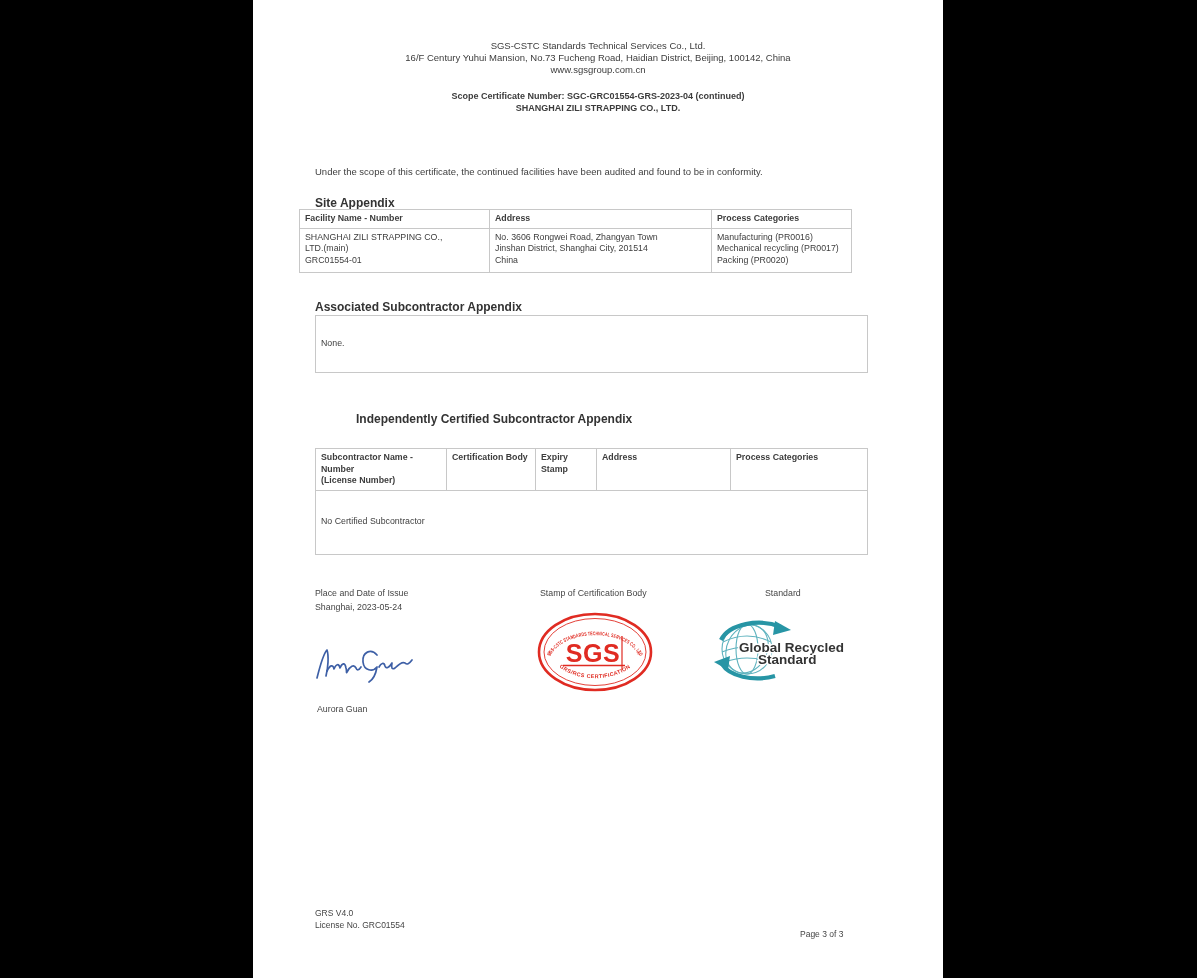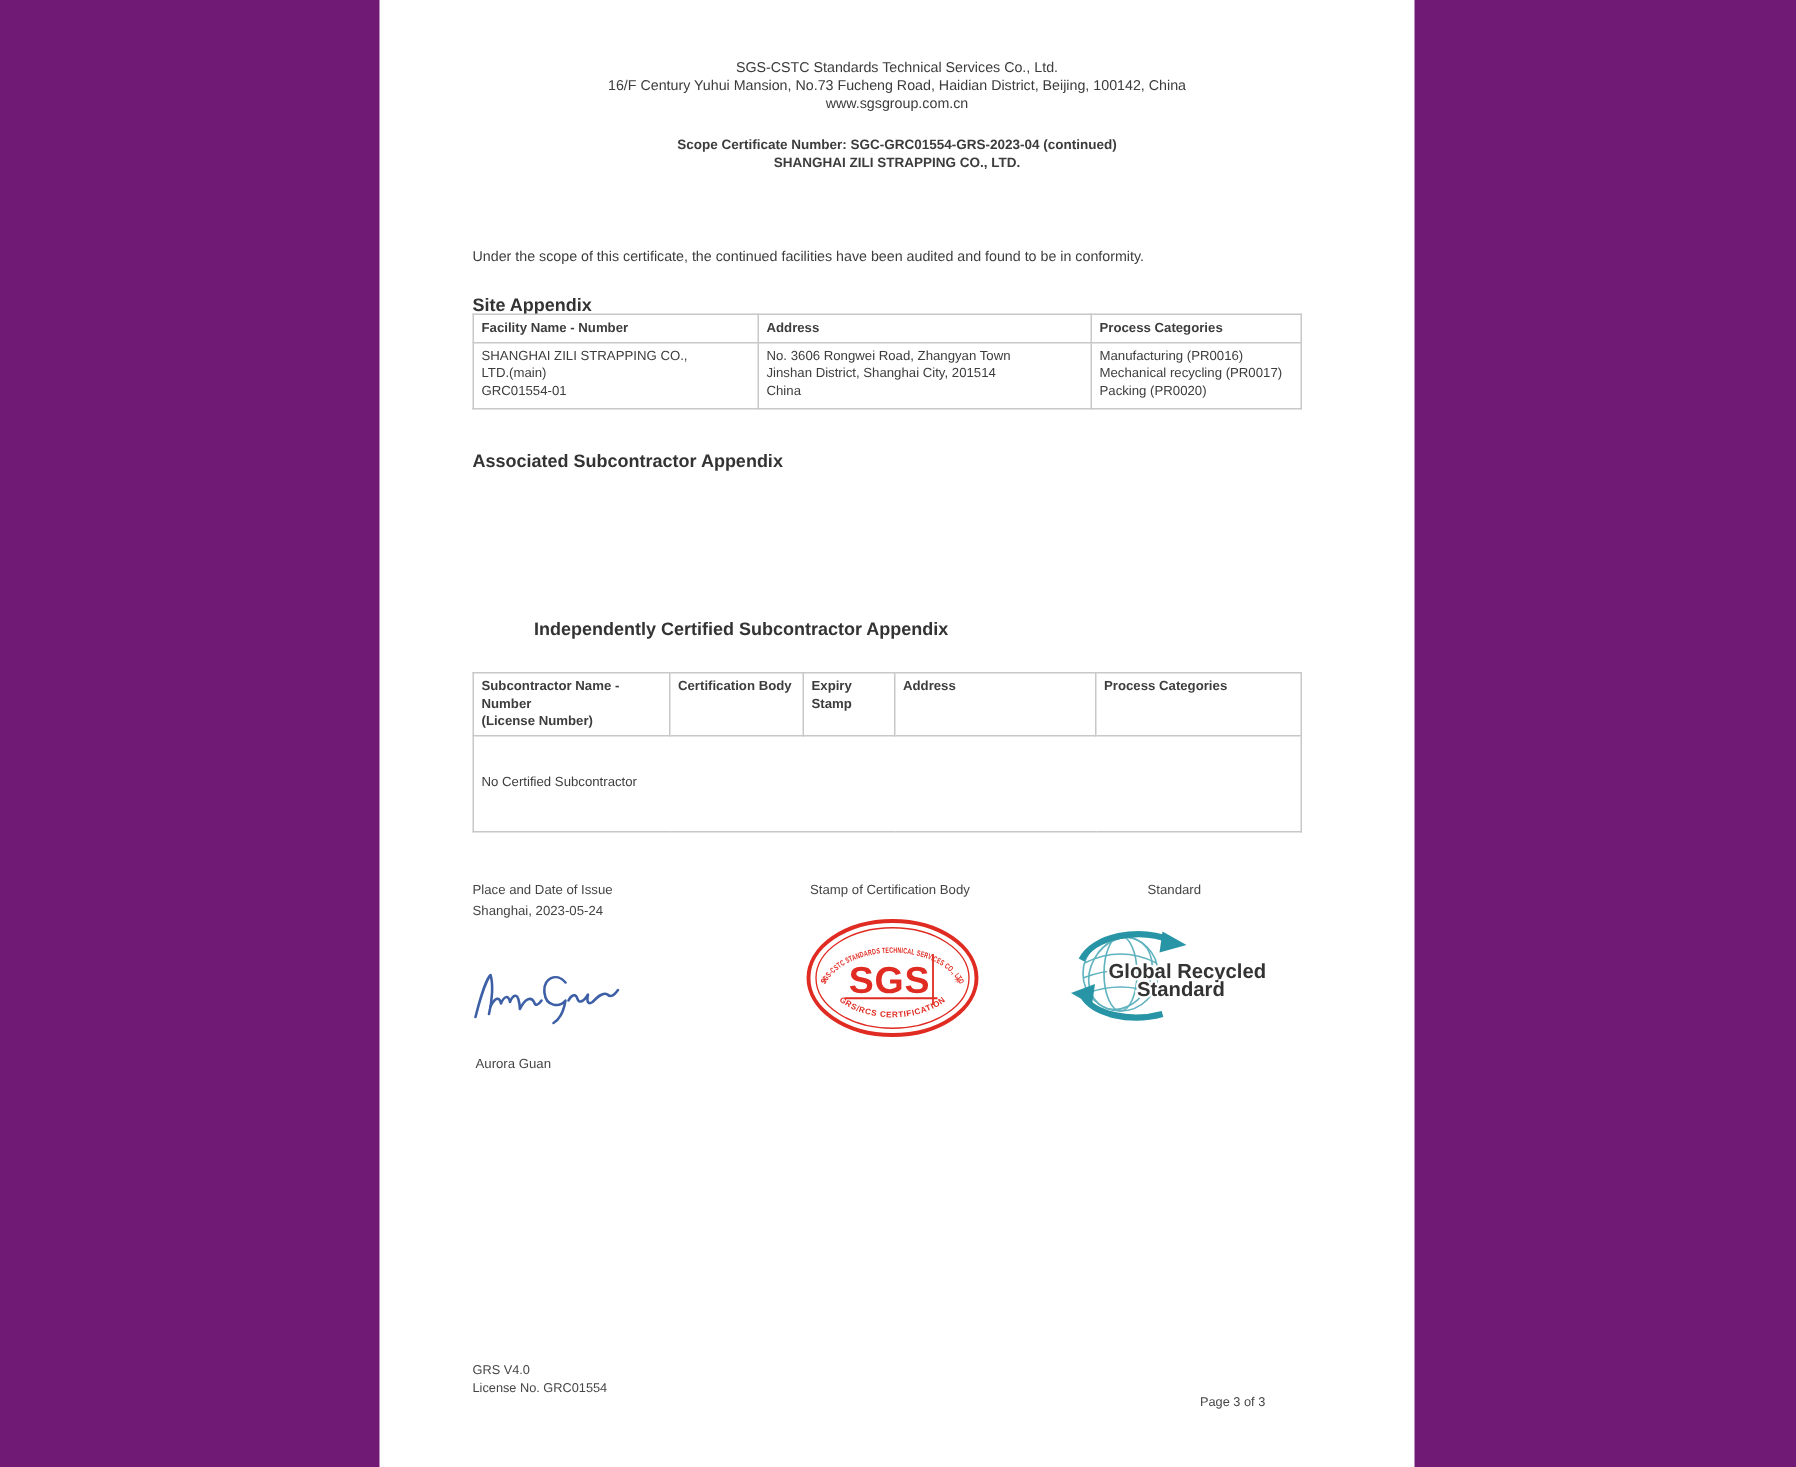--- a/index.html
+++ b/index.html
@@ -1,21 +1,21 @@
 <!DOCTYPE html>
 <html><head>
 <meta charset="utf-8">
 <style>
   html,body{margin:0;padding:0;}
   body{
     font-family:"Liberation Sans", sans-serif;
     background:#d9d9d9;
     width:1197px;height:978px;overflow:hidden;
   }
-  .stage{position:relative;width:1197px;height:978px;background:#701a75;}
+  .stage{position:relative;width:1197px;height:978px;background:#000000;}
   .page{
     position:absolute;left:253px;top:0;width:690px;height:978px;
     background:#ffffff;color:#3d3d3d;
   }
   .abs{position:absolute;}
   .preline{white-space:pre-line;}
 
   .doc-header{
     left:0;top:40px;width:690px;text-align:center;
     font-size:9.5px;line-height:12px;color:#3c3c3c;
@@ -54,21 +54,21 @@
       <div>www.sgsgroup.com.cn</div>
       <div class="bold-block">
         <div>Scope Certificate Number: SGC-GRC01554-GRS-2023-04 (continued)</div>
         <div>SHANGHAI ZILI STRAPPING CO., LTD.</div>
       </div>
     </div>
 
     <div class="abs intro">Under the scope of this certificate, the continued facilities have been audited and found to be in conformity.</div>
 
     <div class="abs section-title" style="top:196px;">Site Appendix</div>
-    <table class="doc-table abs" style="left:62px;top:209px;">
+    <table class="doc-table abs" style="left:46px;top:209px;">
       <colgroup>
           <col style="width:190px">
           <col style="width:222px">
           <col style="width:140px">
         </colgroup>
       <tbody>
           <tr>
         <th>Facility Name - Number</th>
         <th>Address</th>
         <th>Process Categories</th>
@@ -88,20 +88,23 @@
       </table>
 
     <div class="abs section-title" style="top:300px;">Associated Subcontractor Appendix</div>
     <table class="doc-table abs" style="left:62px;top:315px;">
       <colgroup>
           <col style="width:190px">
           <col style="width:222px">
           <col style="width:140px">
         </colgroup>
       <tbody>
+      <tr style="height:57px;">
+        <td class="merged-mid" colspan="3">None.</td>
+      </tr>
     </tbody>
       </table>
 
     <div class="abs section-title" style="top:412px;padding-left:41px;">Independently Certified Subcontractor Appendix</div>
     <table class="doc-table abs" style="left:62px;top:448px;">
       <colgroup>
           <col style="width:131px">
           <col style="width:89px">
           <col style="width:61px">
           <col style="width:134px">

